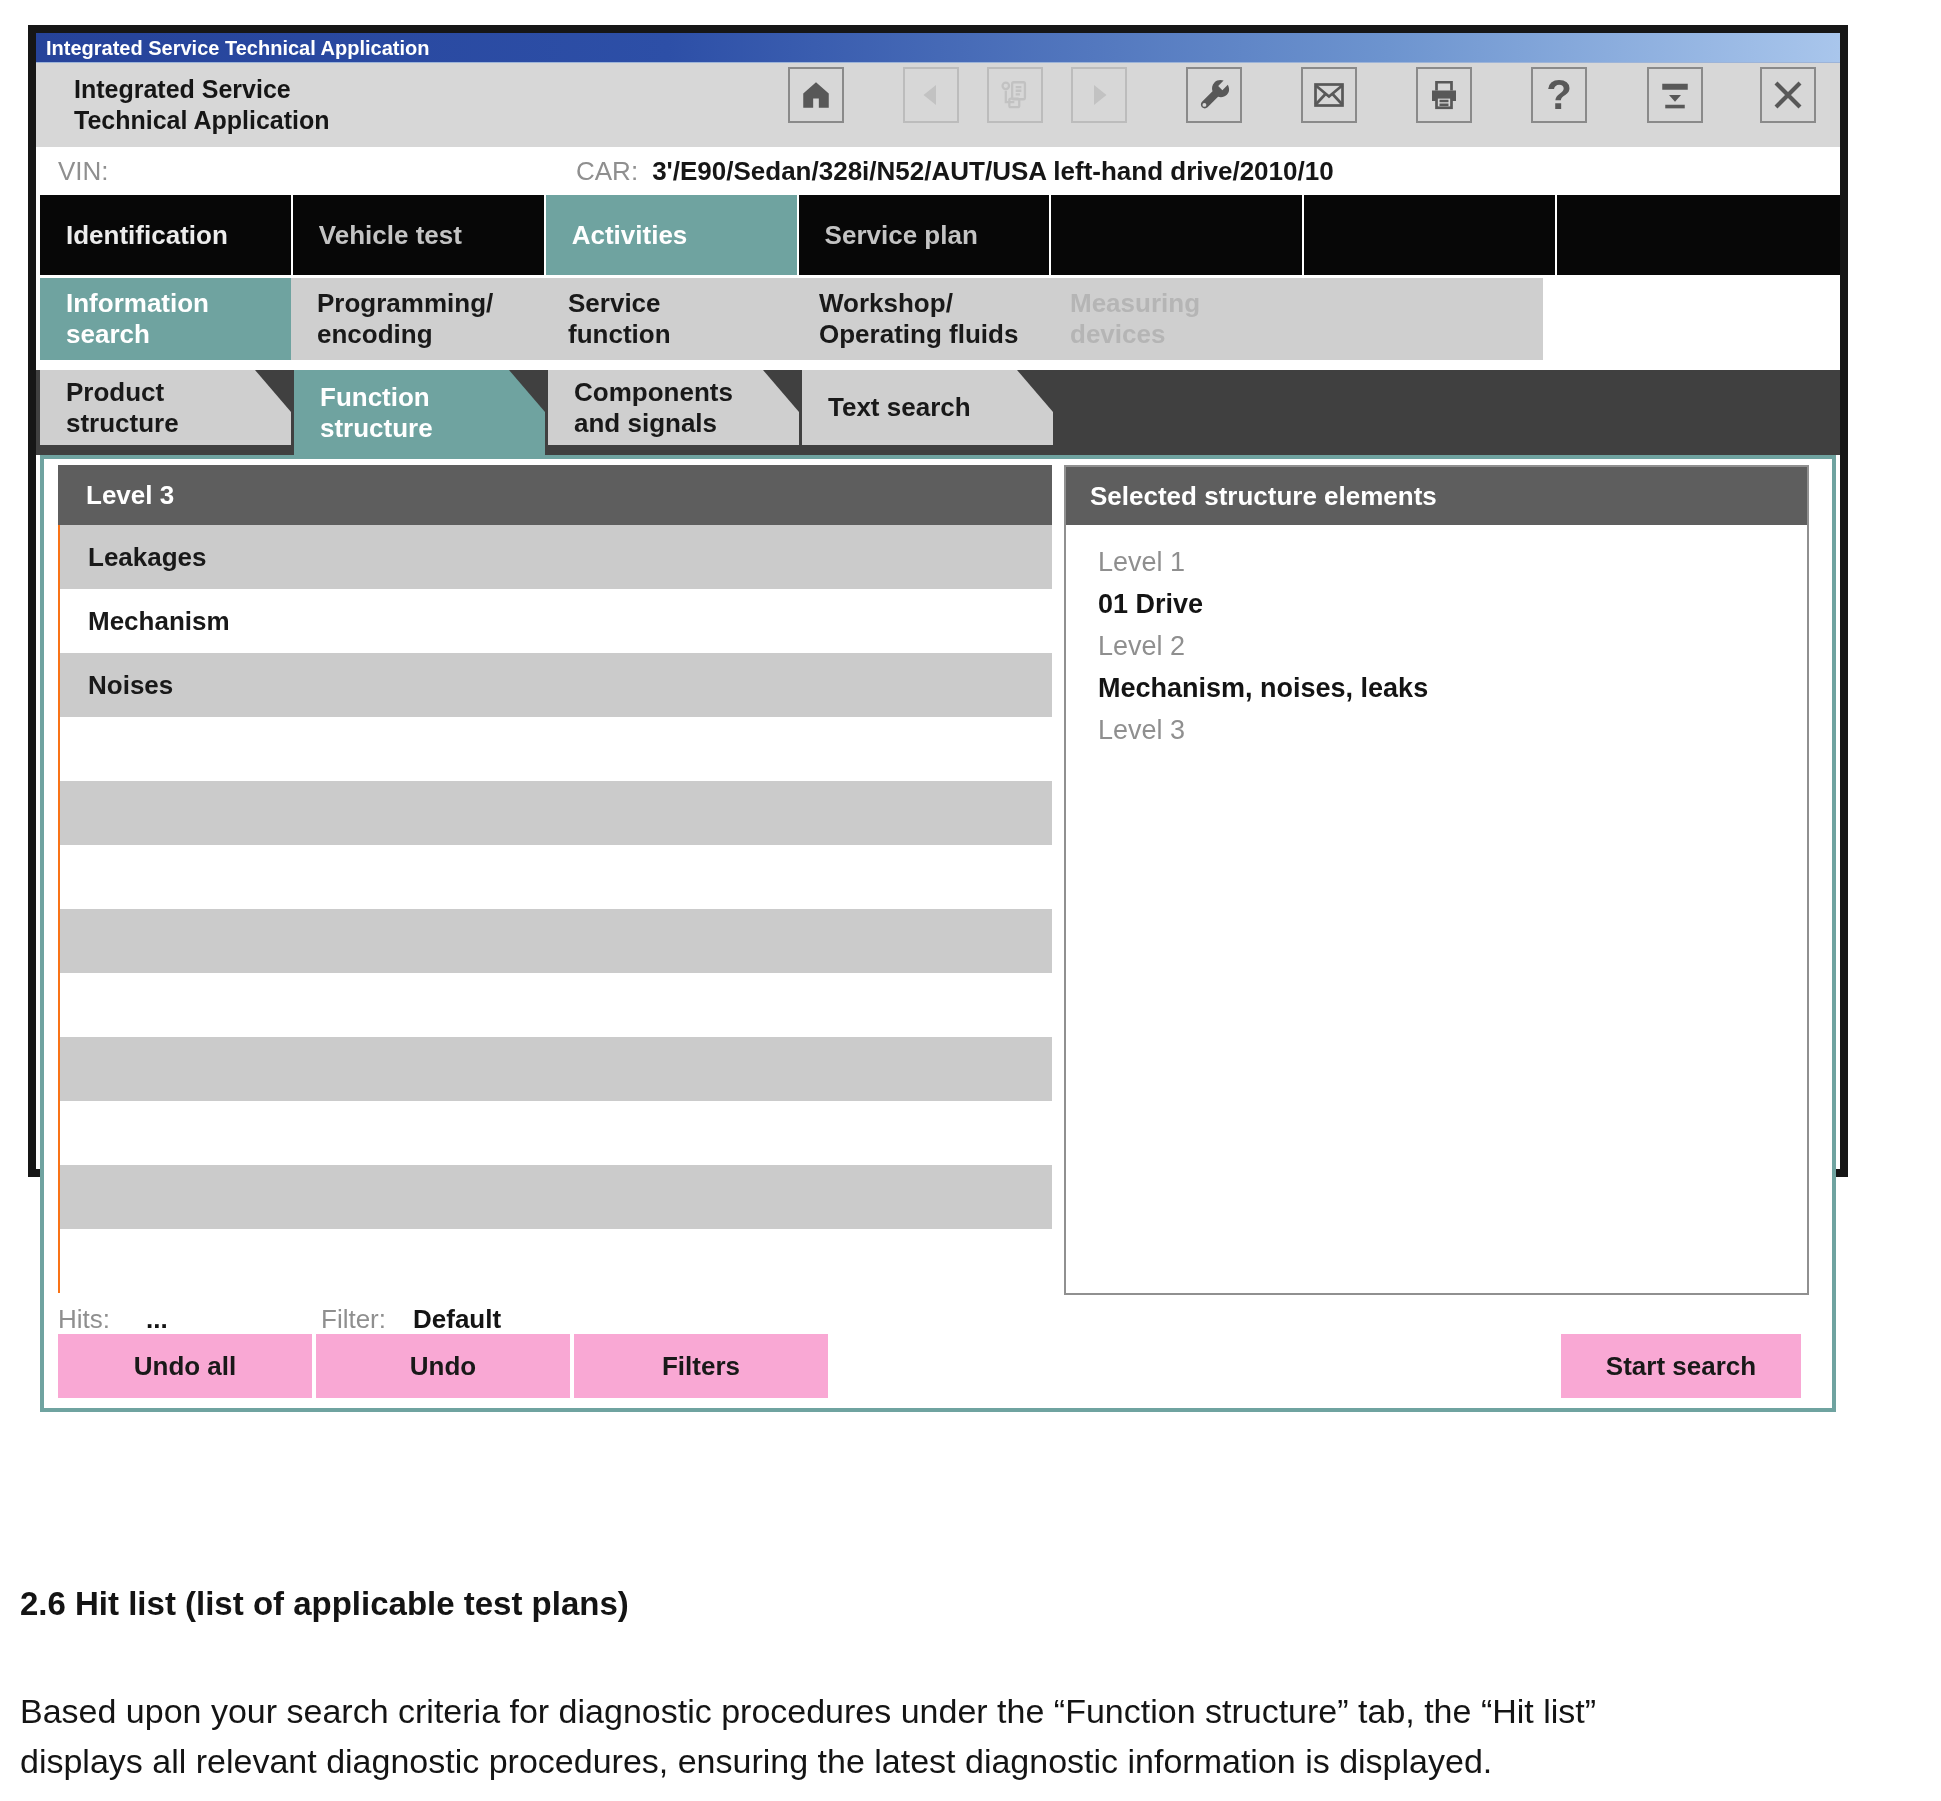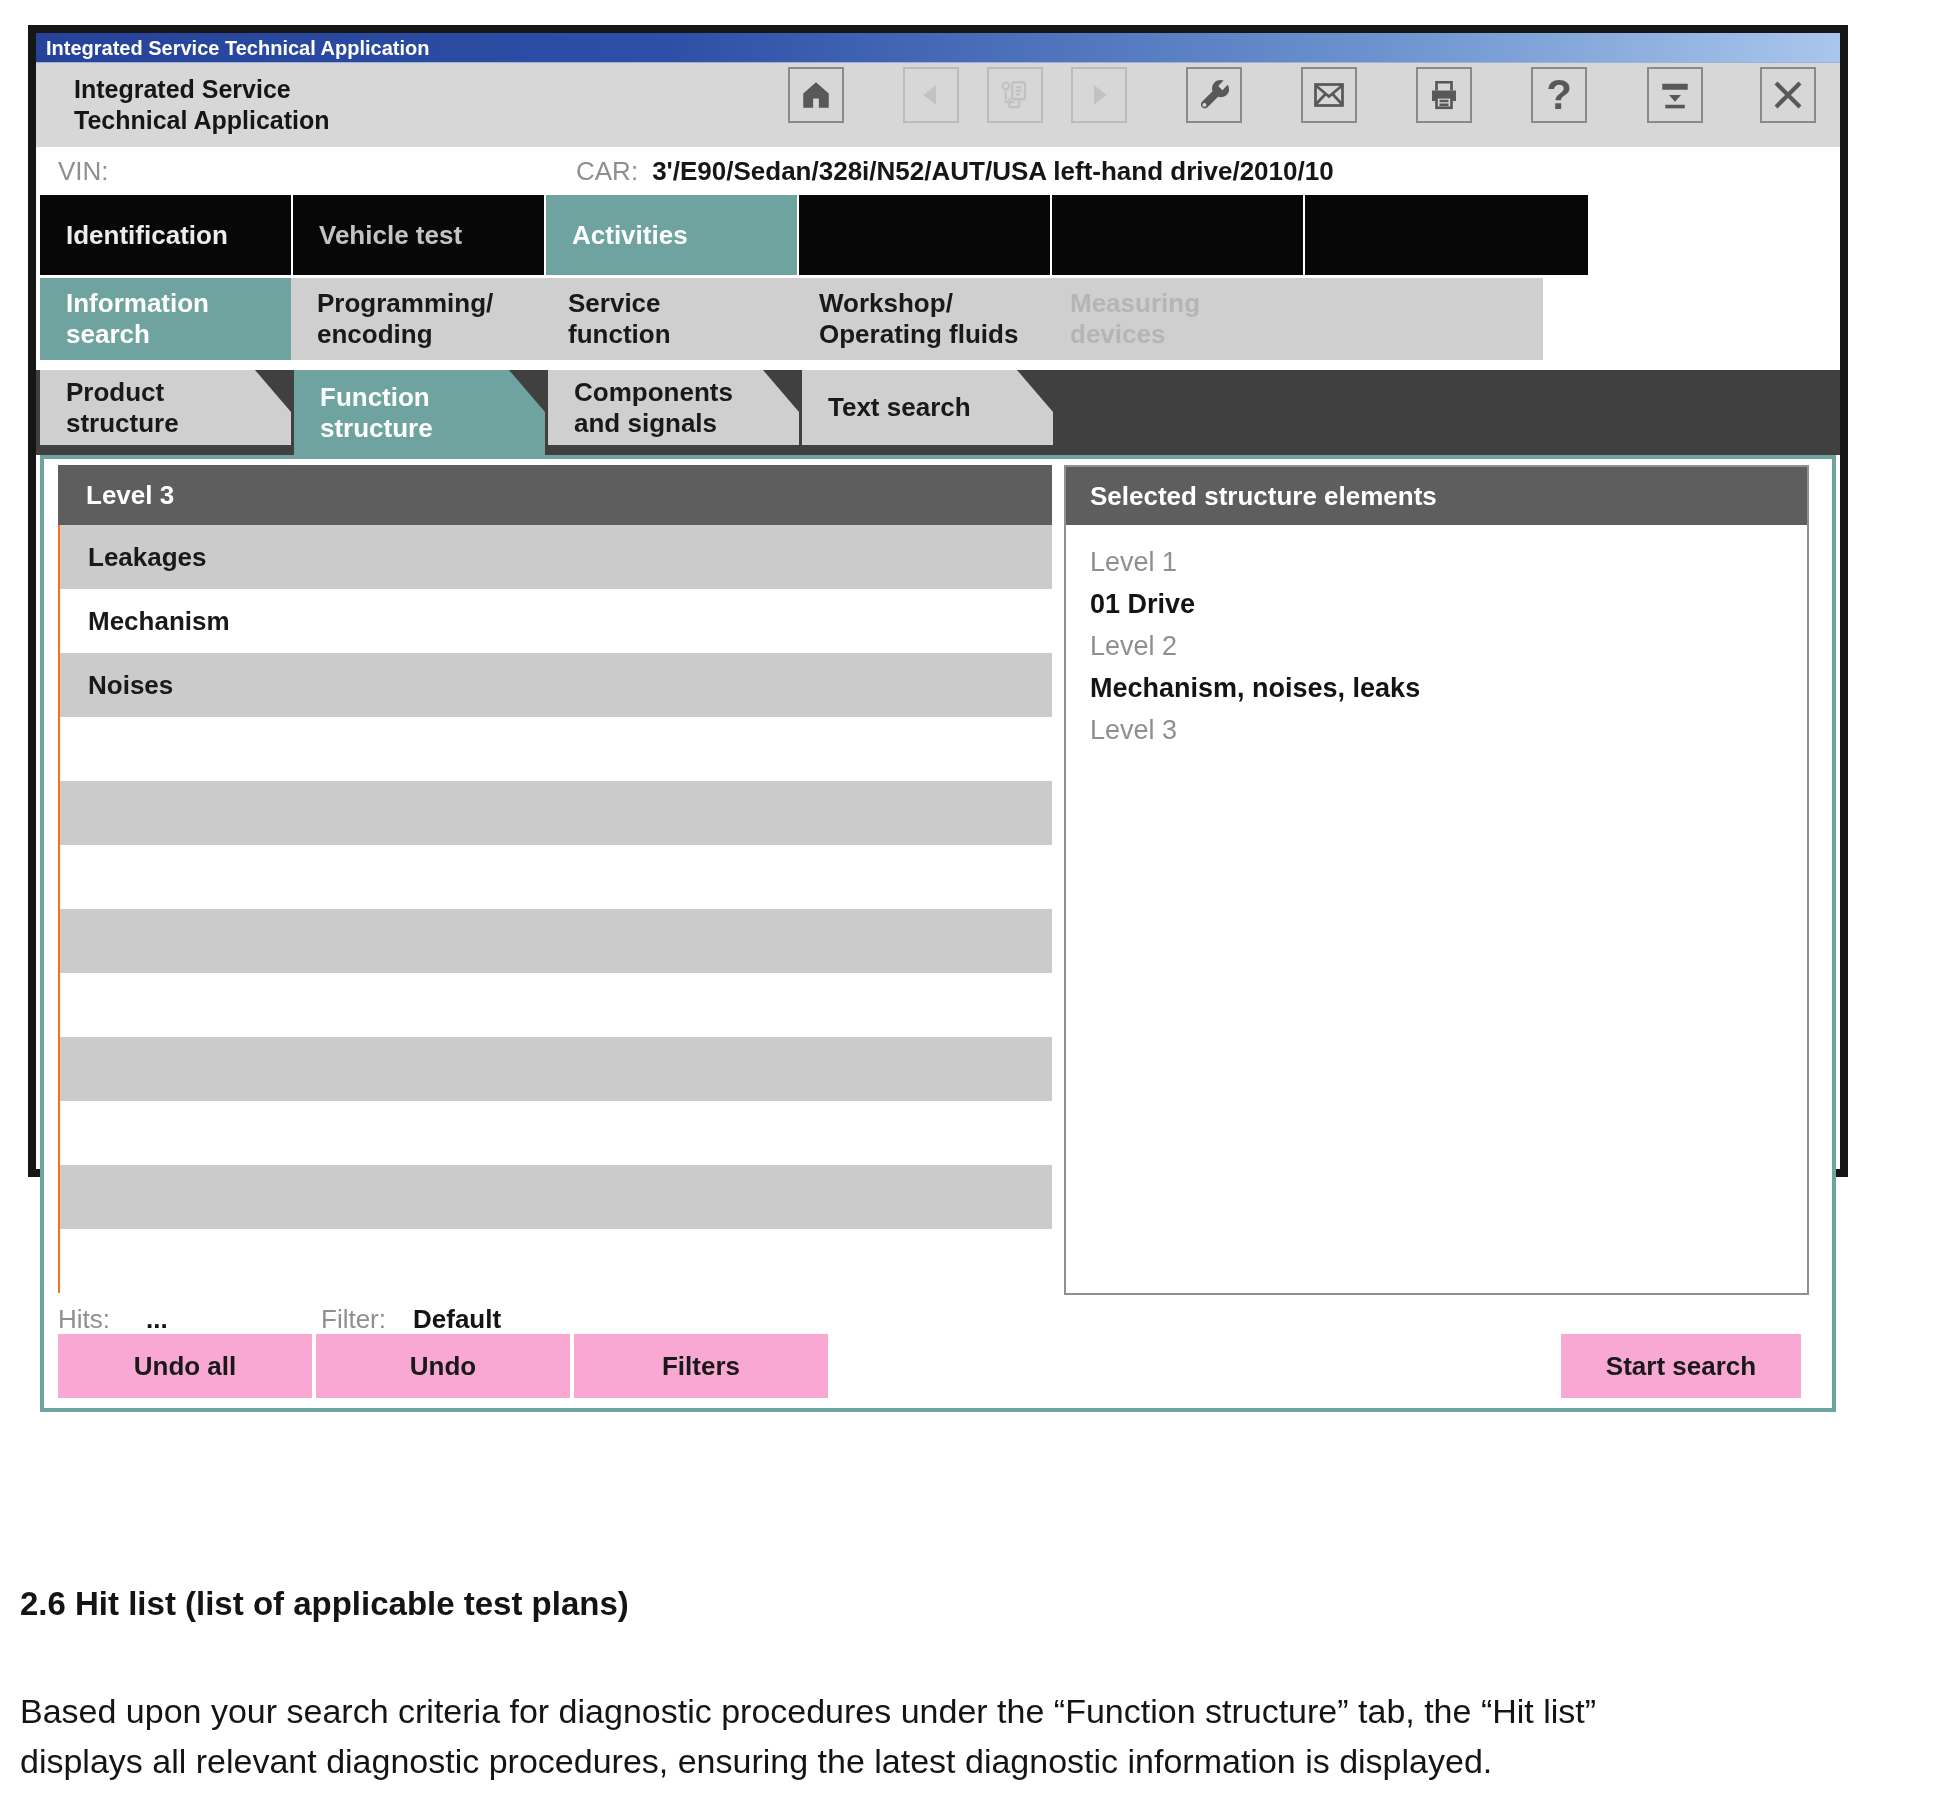--- a/index.html
+++ b/index.html
@@ -102,21 +102,21 @@
     background:#ffffff;
   }
   .list-row:nth-child(odd) { background:#cbcbcb; }
   .left-list .rows { border-left:2px solid #f97316; }
 
   .right-panel {
     position:absolute; left:1020px; top:6px; width:745px; height:830px;
     border:2px solid #909090; background:#ffffff;
   }
   .right-panel .panel-header { height:58px; line-height:58px; padding-left:24px; }
-  .rp-body { padding:16px 0 0 24px; font-size:27px; line-height:42px; }
+  .rp-body { padding:16px 0 0 32px; font-size:27px; line-height:42px; }
   .rp-label { color:#8f8f8f; }
   .rp-value { color:#141414; font-weight:bold; min-height:42px; }
 
   .status-row { position:absolute; left:0; top:845px; height:32px; font-size:26px; white-space:nowrap; }
   .hits-label   { position:absolute; left:14px;  color:#8f8f8f; }
   .hits-value   { position:absolute; left:102px; font-weight:bold; color:#141414; }
   .filter-label { position:absolute; left:277px; color:#8f8f8f; }
   .filter-value { position:absolute; left:369px; font-weight:bold; color:#141414; }
 
   .btn {
@@ -233,20 +233,21 @@
     <span class="vin-label">VIN:</span>
     <span class="car-group">
       <span class="car-label">CAR:</span><span class="car-value">3'/E90/Sedan/328i/N52/AUT/USA left-hand drive/2010/10</span>
     </span>
   </div>
 
   <div class="main-tabs">
     <div class="main-tab">Identification</div>
     <div class="main-tab dim">Vehicle test</div>
     <div class="main-tab selected">Activities</div>
+    <div class="main-tab dim">Service plan</div>
     <div class="main-tab empty"></div>
     <div class="main-tab empty"></div>
     <div class="main-tab empty last"></div>
   </div>
 
   <div class="sub-tabs">
     <div class="sub-tab selected">Information
 search</div>
     <div class="sub-tab">Programming/
 encoding</div>

